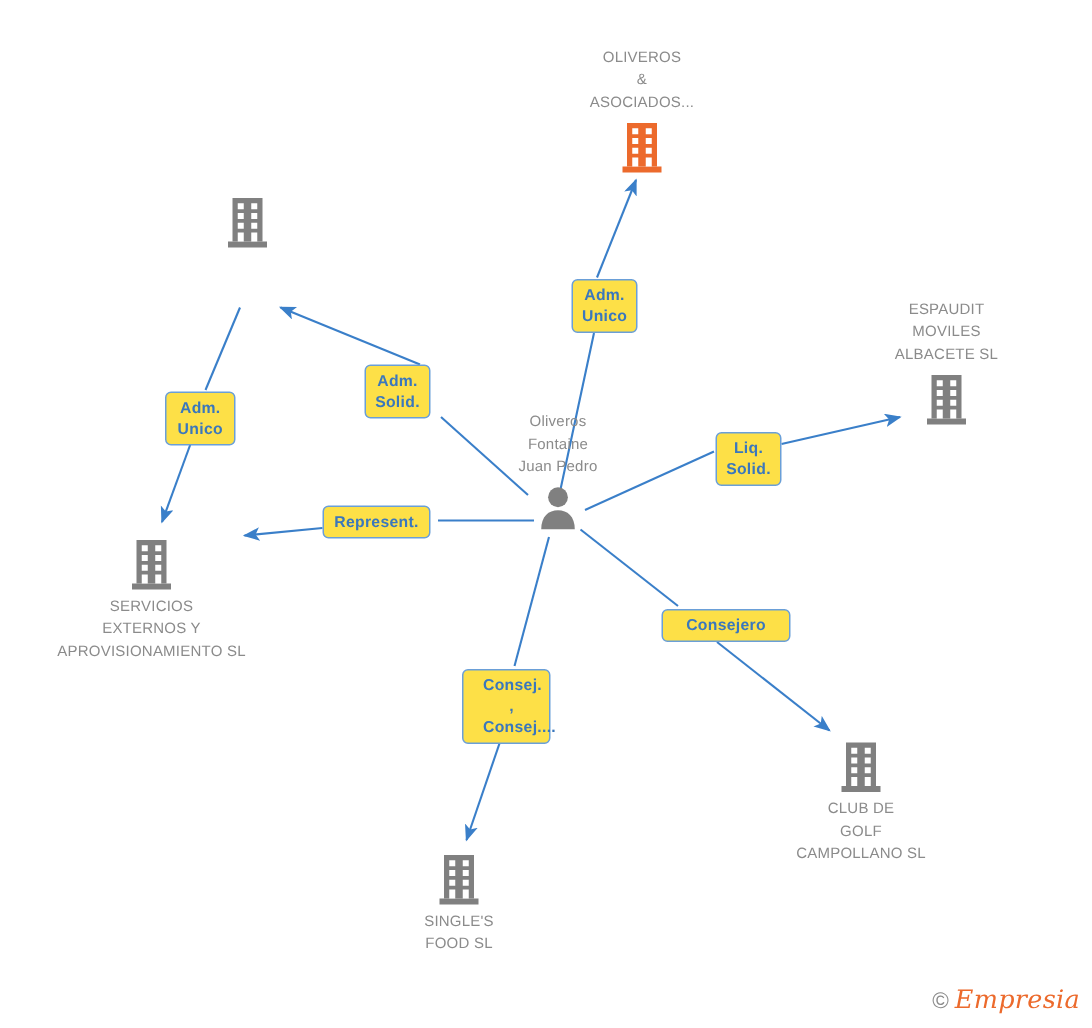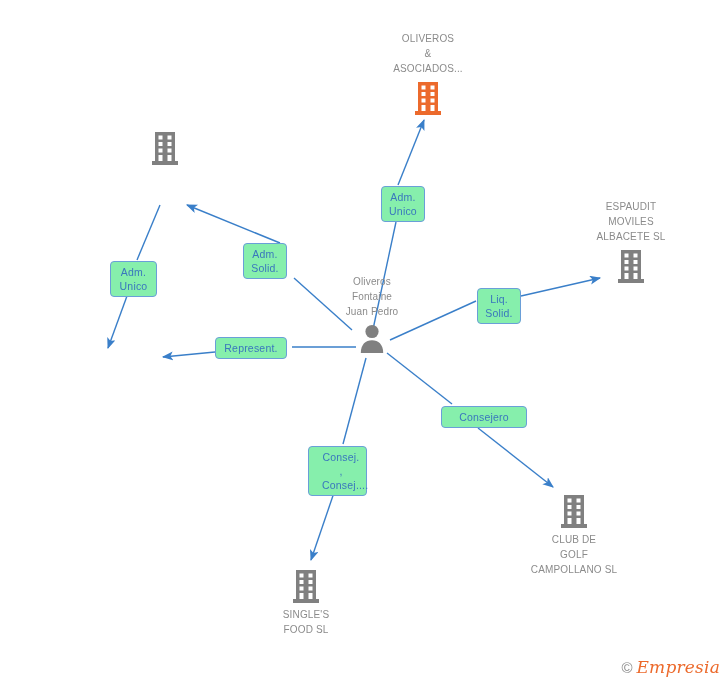--- a/index.html
+++ b/index.html
@@ -50,28 +50,29 @@
   .bldg {
     display: block;
   }
 
   
   .chip {
     position: absolute;
     box-sizing: border-box;
     border: 1px solid #6a9fd8;
     border-radius: 4px;
-    background: #86efac;
+    background: #fde047;
     color: #3a77bd;
     font-size: 10.5px;
     line-height: 14px;
     text-align: center;
     padding: 3px 6px 3px 6px;
     white-space: pre-line;
     letter-spacing: .2px;
+    font-weight: bold;
   }
 
   
   #watermark {
     position: absolute;
     right: 8px;
     bottom: 8px;
     display: flex;
     align-items: center;
     gap: 4px;
@@ -185,20 +186,39 @@
   <div class="node" style="left:372px; top:274px;">
     <div class="node-label above">Oliveros
 Fontaine
 Juan Pedro</div>
     <svg class="bldg" width="30" height="30" viewBox="0 0 30 30">
       <circle cx="15" cy="8.5" r="6.6" fill="#808080"></circle>
       <path d="M3.8,30 C3.8,21.2 8.7,17.2 15,17.2 C21.3,17.2 26.2,21.2 26.2,30 Z" fill="#808080"></path>
     </svg>
   </div>
 
+  <div class="node" style="left:101px; top:358px;">
+    <svg class="bldg" width="28" height="36" viewBox="0 0 28 36">
+      <rect x="4" y="2" width="20" height="29" fill="#808080"></rect>
+      <rect x="1" y="31" width="26" height="4" fill="#808080"></rect>
+      <g fill="#ffffff">
+        <rect x="7.5" y="5.5" width="4" height="4"></rect>
+        <rect x="16.5" y="5.5" width="4" height="4"></rect>
+        <rect x="7.5" y="12" width="4" height="4"></rect>
+        <rect x="16.5" y="12" width="4" height="4"></rect>
+        <rect x="7.5" y="18.5" width="4" height="4"></rect>
+        <rect x="16.5" y="18.5" width="4" height="4"></rect>
+        <rect x="7.5" y="25" width="4" height="6"></rect>
+        <rect x="16.5" y="25" width="4" height="6"></rect>
+      </g>
+    </svg>
+    <div class="node-label below">SERVICIOS
+EXTERNOS Y
+APROVISIONAMIENTO SL</div>
+  </div>
 
   <div class="node" style="left:306px; top:568px;">
     <svg class="bldg" width="28" height="36" viewBox="0 0 28 36">
       <rect x="4" y="2" width="20" height="29" fill="#808080"></rect>
       <rect x="1" y="31" width="26" height="4" fill="#808080"></rect>
       <g fill="#ffffff">
         <rect x="7.5" y="5.5" width="4" height="4"></rect>
         <rect x="16.5" y="5.5" width="4" height="4"></rect>
         <rect x="7.5" y="12" width="4" height="4"></rect>
         <rect x="16.5" y="12" width="4" height="4"></rect>

